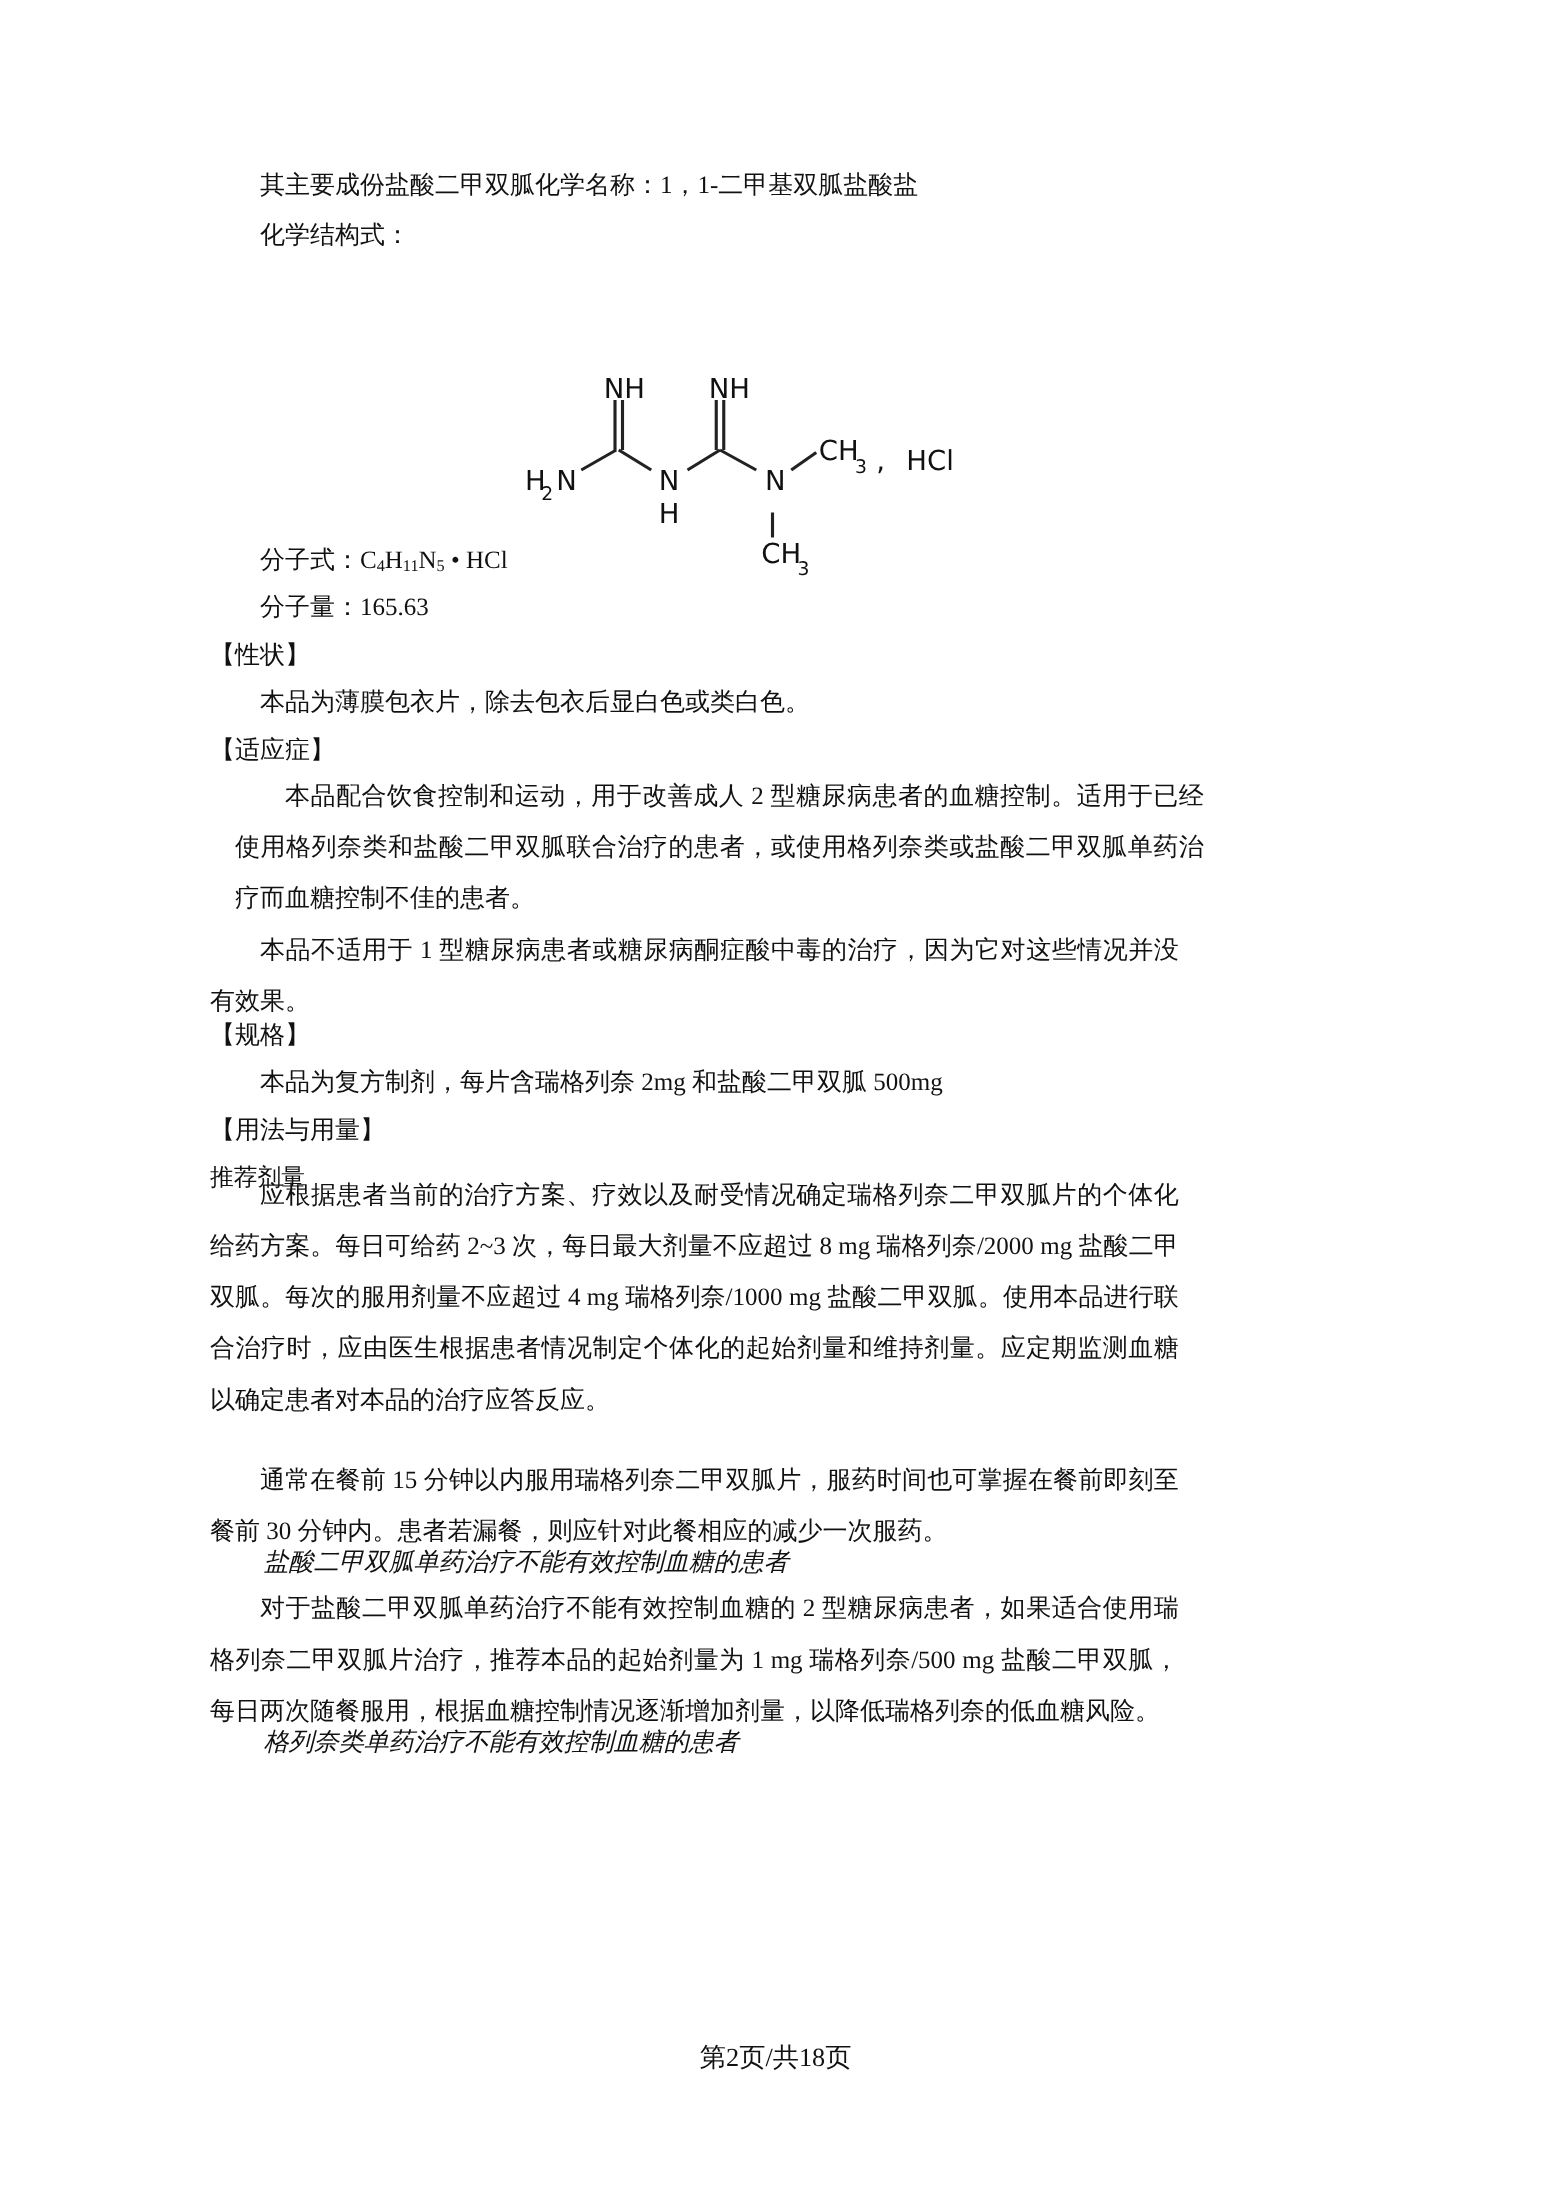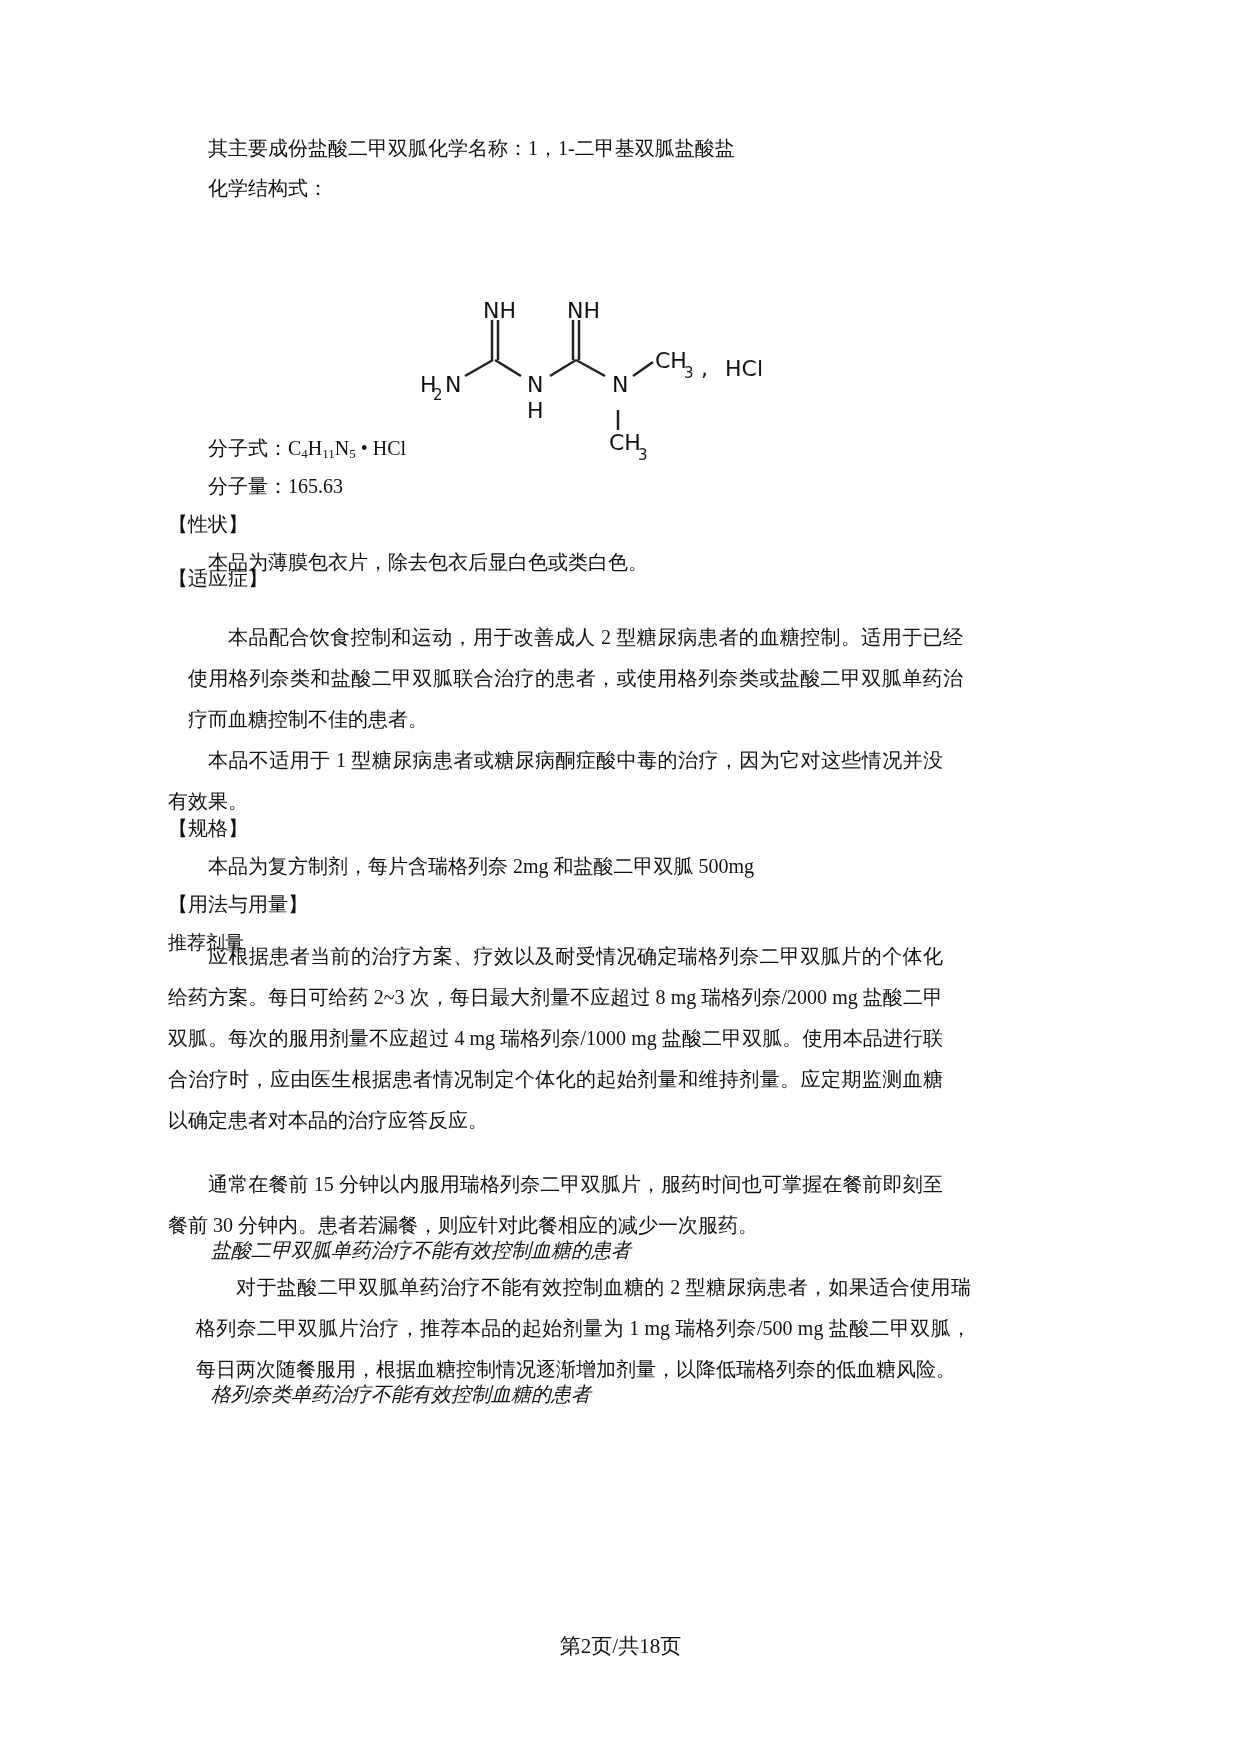--- a/index.html
+++ b/index.html
@@ -26,34 +26,34 @@
   <div class="line indent" style="top:176px;">化学结构式：</div>
 
   <div class="line indent" style="top:436px;">
     <span>分子式：</span><span>C</span><sub>4</sub><span>H</span><sub>11</sub><span>N</span><sub>5</sub><span> • HCl</span>
   </div>
   <div class="line indent" style="top:474px;">分子量：165.63</div>
 
   <div class="line" style="top:512px;">【性状】</div>
   <div class="line indent" style="top:550px;">本品为薄膜包衣片，除去包衣后显白色或类白色。</div>
 
-  <div class="line" style="top:566px;">【适应症】</div>
+  <div class="line" style="top:588px;">【适应症】</div>
   <div class="para" style="top:617px;margin-left:20px;">本品配合饮食控制和运动，用于改善成人 2 型糖尿病患者的血糖控制。适用于已经使用格列奈类和盐酸二甲双胍联合治疗的患者，或使用格列奈类或盐酸二甲双胍单药治疗而血糖控制不佳的患者。</div>
   <div class="para" style="top:740px;">本品不适用于 1 型糖尿病患者或糖尿病酮症酸中毒的治疗，因为它对这些情况并没有效果。</div>
 
   <div class="line" style="top:816px;">【规格】</div>
   <div class="line indent" style="top:854px;">本品为复方制剂，每片含瑞格列奈 2mg 和盐酸二甲双胍 500mg</div>
 
   <div class="line" style="top:892px;">【用法与用量】</div>
   <div class="line bold" style="top:930px;">推荐剂量</div>
 
   <div class="para" style="top:936px;">应根据患者当前的治疗方案、疗效以及耐受情况确定瑞格列奈二甲双胍片的个体化给药方案。每日可给药 2~3 次，每日最大剂量不应超过 8 mg 瑞格列奈/2000 mg 盐酸二甲双胍。每次的服用剂量不应超过 4 mg 瑞格列奈/1000 mg 盐酸二甲双胍。使用本品进行联合治疗时，应由医生根据患者情况制定个体化的起始剂量和维持剂量。应定期监测血糖以确定患者对本品的治疗应答反应。</div>
   <div class="para" style="top:1164px;">通常在餐前 15 分钟以内服用瑞格列奈二甲双胍片，服药时间也可掌握在餐前即刻至餐前 30 分钟内。患者若漏餐，则应针对此餐相应的减少一次服药。</div>
   <div class="line italic" style="top:1238px;">盐酸二甲双胍单药治疗不能有效控制血糖的患者</div>
-  <div class="para" style="top:1267px;margin-left:28px;">对于盐酸二甲双胍单药治疗不能有效控制血糖的 2 型糖尿病患者，如果适合使用瑞格列奈二甲双胍片治疗，推荐本品的起始剂量为 1 mg 瑞格列奈/500 mg 盐酸二甲双胍，每日两次随餐服用，根据血糖控制情况逐渐增加剂量，以降低瑞格列奈的低血糖风险。</div>
+  <div class="para" style="top:1267px;">对于盐酸二甲双胍单药治疗不能有效控制血糖的 2 型糖尿病患者，如果适合使用瑞格列奈二甲双胍片治疗，推荐本品的起始剂量为 1 mg 瑞格列奈/500 mg 盐酸二甲双胍，每日两次随餐服用，根据血糖控制情况逐渐增加剂量，以降低瑞格列奈的低血糖风险。</div>
   <div class="line italic" style="top:1382px;text-align:right;">格列奈类单药治疗不能有效控制血糖的患者</div>
 </div>
 
 <div class="structure">
   <svg width="400" height="200" viewBox="0 0 400 200" xmlns="http://www.w3.org/2000/svg">
     <g stroke="#222" stroke-width="2.5" fill="none">
 
       <line x1="87" y1="52" x2="87" y2="92"></line>
       <line x1="93" y1="52" x2="93" y2="92"></line>
 

